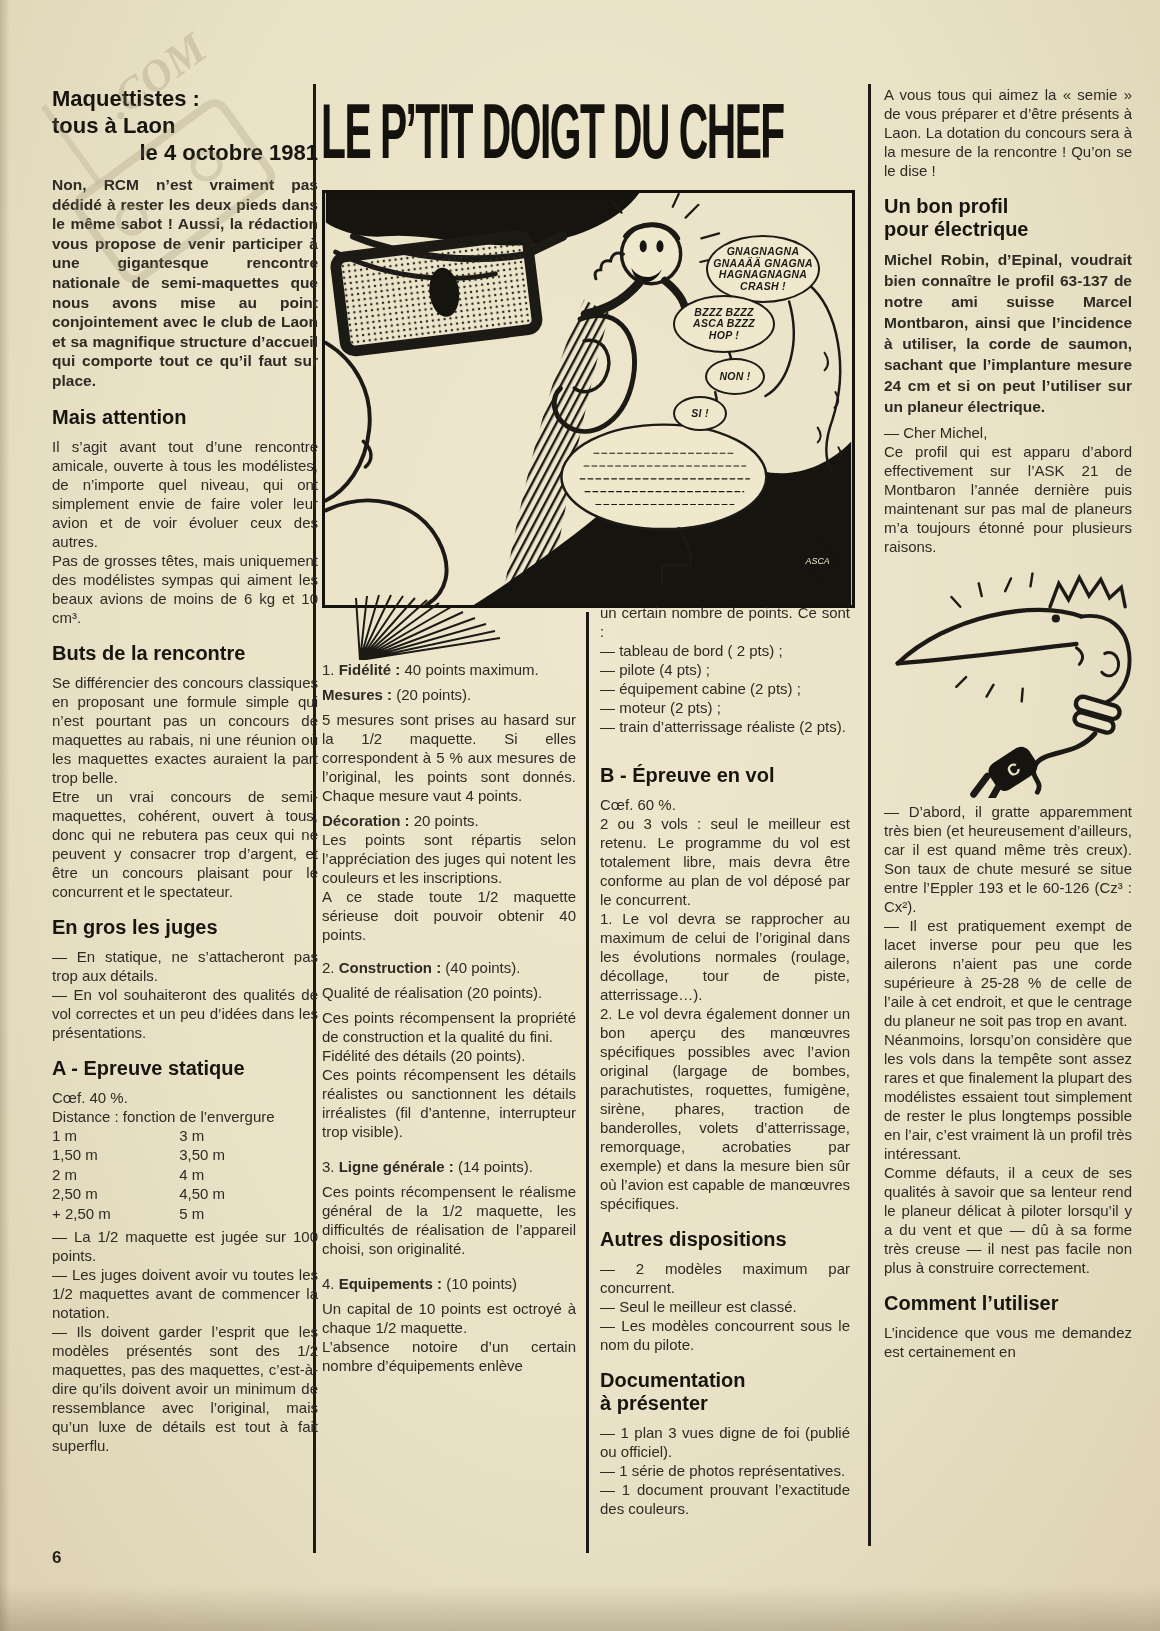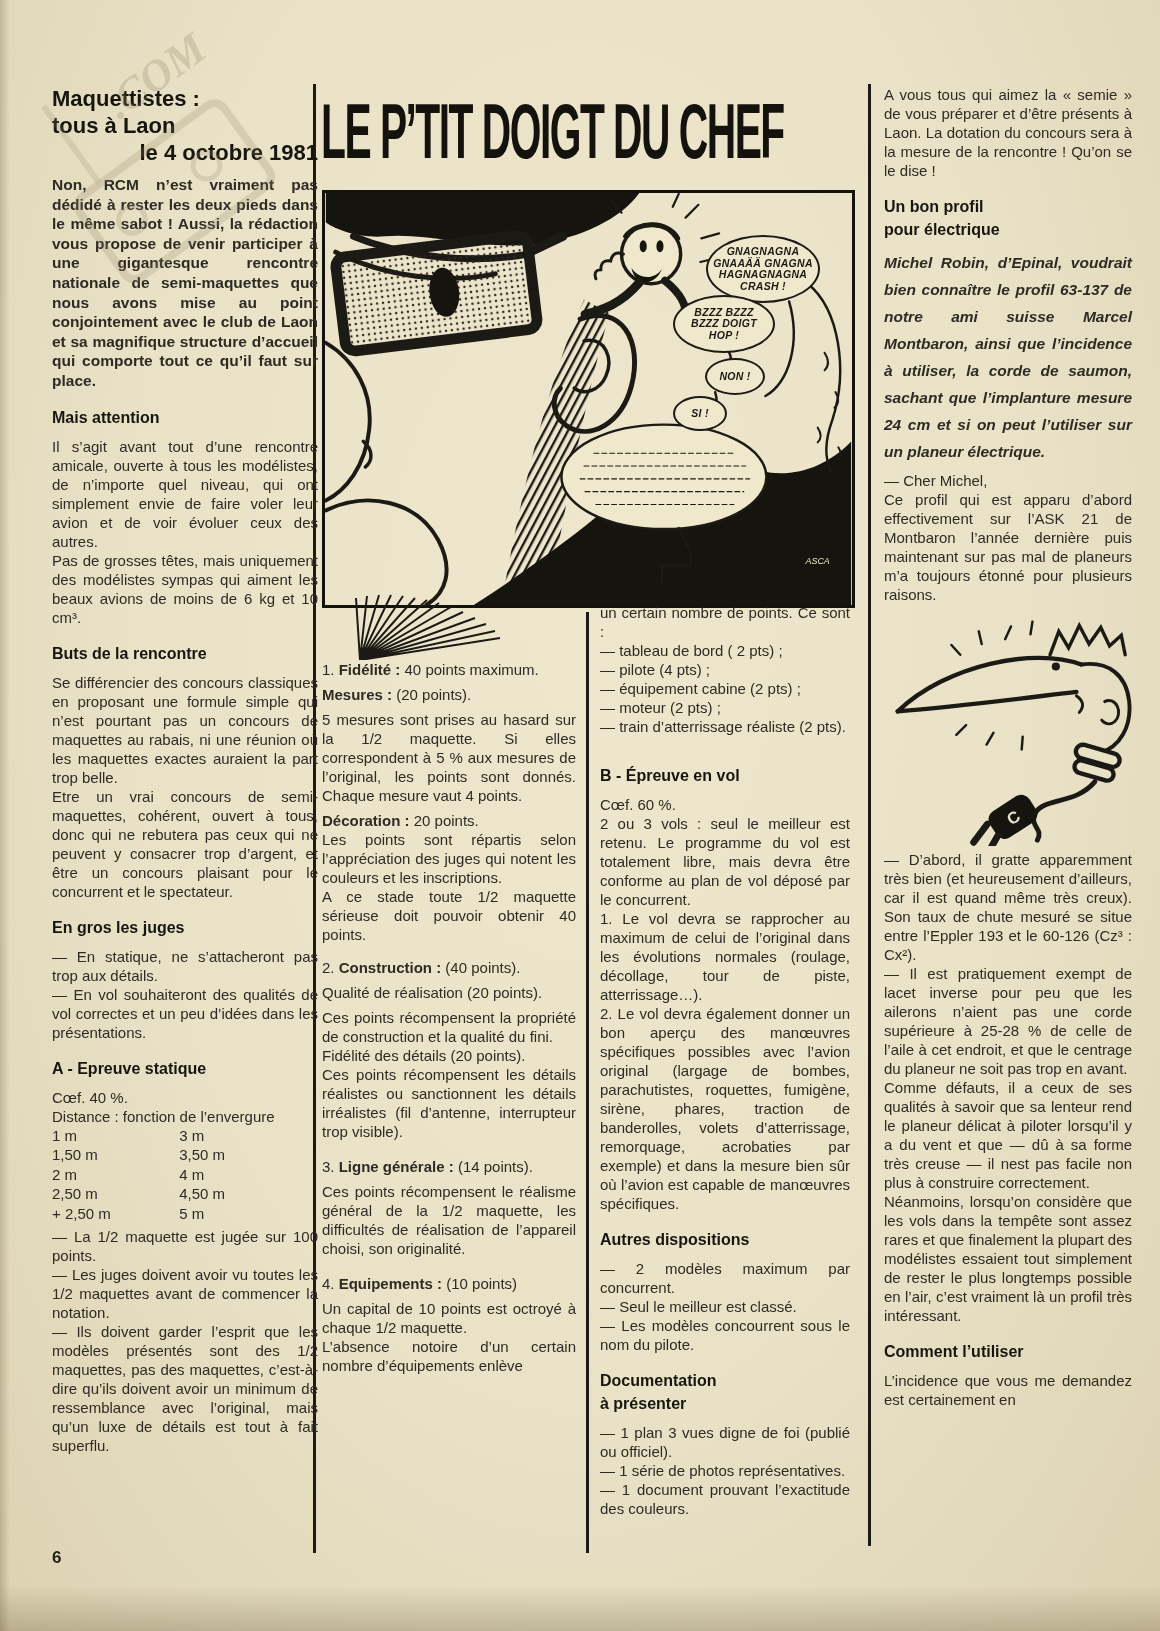--- a/index.html
+++ b/index.html
@@ -6,21 +6,21 @@
   body{
     position:relative;width:1160px;height:1631px;overflow:hidden;
     background:radial-gradient(ellipse at 50% 38%, #eee7cd 0%, #e9e2c7 55%, #ddd2b2 100%);
     font-family:"Liberation Sans",sans-serif;color:#2e2b24;
   }
   .col{position:absolute;font-size:15px;line-height:19px;}
   .col p{margin:0 0 6px;text-align:justify;}
   .col p.tight{margin:0;}
   .bold{font-weight:bold;}
   .h1{font-weight:bold;font-size:22px;line-height:27px;color:#17150f;margin:0;}
-  .h2{font-weight:bold;font-size:16px;line-height:23px;color:#17150f;margin:15px 0 8px;}
+  .h2{font-weight:bold;font-size:20px;line-height:23px;color:#17150f;margin:15px 0 8px;}
   .vrule{position:absolute;width:2.5px;background:#1d1b15;}
   .headline{
     position:absolute;left:321px;top:88px;width:534px;height:80px;
     font-weight:bold;font-size:40px;letter-spacing:-1.5px;white-space:nowrap;
     transform:scale(1.02,1.95);transform-origin:0 0;color:#14120d;
   }
   .cartoon{position:absolute;left:322px;top:190px;width:533px;height:418px;border:3px solid #14120d;box-sizing:border-box;}
   .cartoon svg{position:absolute;left:0;top:0;width:100%;height:100%;}
   .bubble{
     position:absolute;border:2.5px solid #1c1a15;border-radius:50%;background:#efe8cd;
@@ -159,21 +159,21 @@
         <circle cx="499" cy="372" r="17" fill="#16140f" stroke="none"></circle>
         <text x="499" y="376" text-anchor="middle" font-size="9" font-style="italic" fill="#efe8cd" stroke="none" font-family="Liberation Sans, sans-serif">ASCA</text>
       </g>
     </g>
   </svg>
   <div class="bubble" style="left:381px;top:42px;width:110px;height:64px;">GNAGNAGNA
 GNAAÄÄ GNAGNA
 HAGNAGNAGNA
 CRASH !</div>
   <div class="bubble" style="left:348px;top:102px;width:98px;height:54px;">BZZZ BZZZ
-BZZZ DOIGT
+ASCA BZZZ
 HOP !</div>
   <div class="bubble" style="left:380px;top:165px;width:56px;height:33px;">NON !</div>
   <div class="bubble" style="left:348px;top:203px;width:50px;height:31px;">SI !</div>
 </div>
 
 <svg class="fan" viewBox="0 0 150 70">
   <g stroke="#1c1a15" stroke-width="2">
     <path d="M8,70 L4,8 M8,70 L15,6 M8,70 L27,5 M8,70 L39,5 M8,70 L51,6 M8,70 L63,8 M8,70 L75,10 M8,70 L87,13 M8,70 L99,17 M8,70 L111,22 M8,70 L123,28 M8,70 L134,34 M8,70 L143,41 M8,70 L148,48"></path>
   </g>
 </svg>
@@ -217,21 +217,21 @@
   <div class="h2" style="margin-top:0;">à présenter</div>
   <p class="tight">— 1 plan 3 vues digne de foi (publié ou officiel).</p>
   <p class="tight">— 1 série de photos représentatives.</p>
   <p class="tight">— 1 document prouvant l’exactitude des couleurs.</p>
 </div>
 
 <div class="col" style="left:884px;top:85px;width:248px;">
   <p style="margin-bottom:10px;">A vous tous qui aimez la « semie » de vous préparer et d’être présents à Laon. La dotation du concours sera à la mesure de la rencontre ! Qu’on se le dise !</p>
   <div class="h2" style="margin-bottom:0;">Un bon profil</div>
   <div class="h2" style="margin-top:0;">pour électrique</div>
-  <p class="bold" style="font-size:15.5px;line-height:27px;font-style:italic;">Michel Robin, d’Epinal, voudrait bien connaître le profil 63-137 de notre ami suisse Marcel Montbaron, ainsi que l’incidence à utiliser, la corde de saumon, sachant que l’implanture mesure 24 cm et si on peut l’utiliser sur un planeur électrique.</p>
+  <p class="bold" style="font-size:15.5px;line-height:21px;">Michel Robin, d’Epinal, voudrait bien connaître le profil 63-137 de notre ami suisse Marcel Montbaron, ainsi que l’incidence à utiliser, la corde de saumon, sachant que l’implanture mesure 24 cm et si on peut l’utiliser sur un planeur électrique.</p>
   <p class="tight">— Cher Michel,</p>
   <p class="tight">Ce profil qui est apparu d’abord effectivement sur l’ASK 21 de Montbaron l’année dernière puis maintenant sur pas mal de planeurs m’a toujours étonné pour plusieurs raisons.</p>
 
   <div class="birdwrap">
     <svg viewBox="0 0 250 240" width="244" height="238">
       <g stroke="#1c1a15" fill="none" stroke-linecap="round">
         <path d="M10,104 C60,56 150,38 198,56" stroke-width="4.5"></path>
         <path d="M10,104 C75,99 150,89 193,84" stroke-width="4.5"></path>
         <path d="M198,56 C226,52 244,67 247,93 C250,119 238,141 216,147" stroke-width="4"></path>
         <path d="M166,46 L175,22 L185,39 L196,16 L206,35 L218,18 L227,37 L239,26 L243,46" stroke-width="3.5"></path>
@@ -249,22 +249,22 @@
           <rect x="104" y="196" width="48" height="32" rx="10" fill="#16140f" stroke="none"></rect>
           <path d="M102,204 l-22,8 M104,220 l-21,11" stroke-width="7"></path>
           <text x="128" y="219" text-anchor="middle" font-size="17" font-weight="bold" fill="#e9e2c7" stroke="none" font-family="Liberation Sans, sans-serif">C</text>
         </g>
       </g>
     </svg>
   </div>
 
   <p class="tight">— D’abord, il gratte apparemment très bien (et heureusement d’ailleurs, car il est quand même très creux). Son taux de chute mesuré se situe entre l’Eppler 193 et le 60-126 (Cz³ : Cx²).</p>
   <p class="tight">— Il est pratiquement exempt de lacet inverse pour peu que les ailerons n’aient pas une corde supérieure à 25-28 % de celle de l’aile à cet endroit, et que le centrage du planeur ne soit pas trop en avant.</p>
+  <p class="tight">Néanmoins, lorsqu’on considère que les vols dans la tempête sont assez rares et que finalement la plupart des modélistes essaient tout simplement de rester le plus longtemps possible en l’air, c’est vraiment là un profil très intéressant.</p>
   <p class="tight">Comme défauts, il a ceux de ses qualités à savoir que sa lenteur rend le planeur délicat à piloter lorsqu’il y a du vent et que — dû à sa forme très creuse — il nest pas facile non plus à construire correctement.</p>
-  <p class="tight">Néanmoins, lorsqu’on considère que les vols dans la tempête sont assez rares et que finalement la plupart des modélistes essaient tout simplement de rester le plus longtemps possible en l’air, c’est vraiment là un profil très intéressant.</p>
   <div class="h2">Comment l’utiliser</div>
   <p class="tight">L’incidence que vous me demandez est certainement en</p>
 </div>
 
 <div class="watermark">
   <div class="wm-ant"></div>
   <div class="wm-box">
     <div class="wm-dot" style="left:18px;"></div>
     <div class="wm-dot" style="left:110px;"></div>
   </div>

